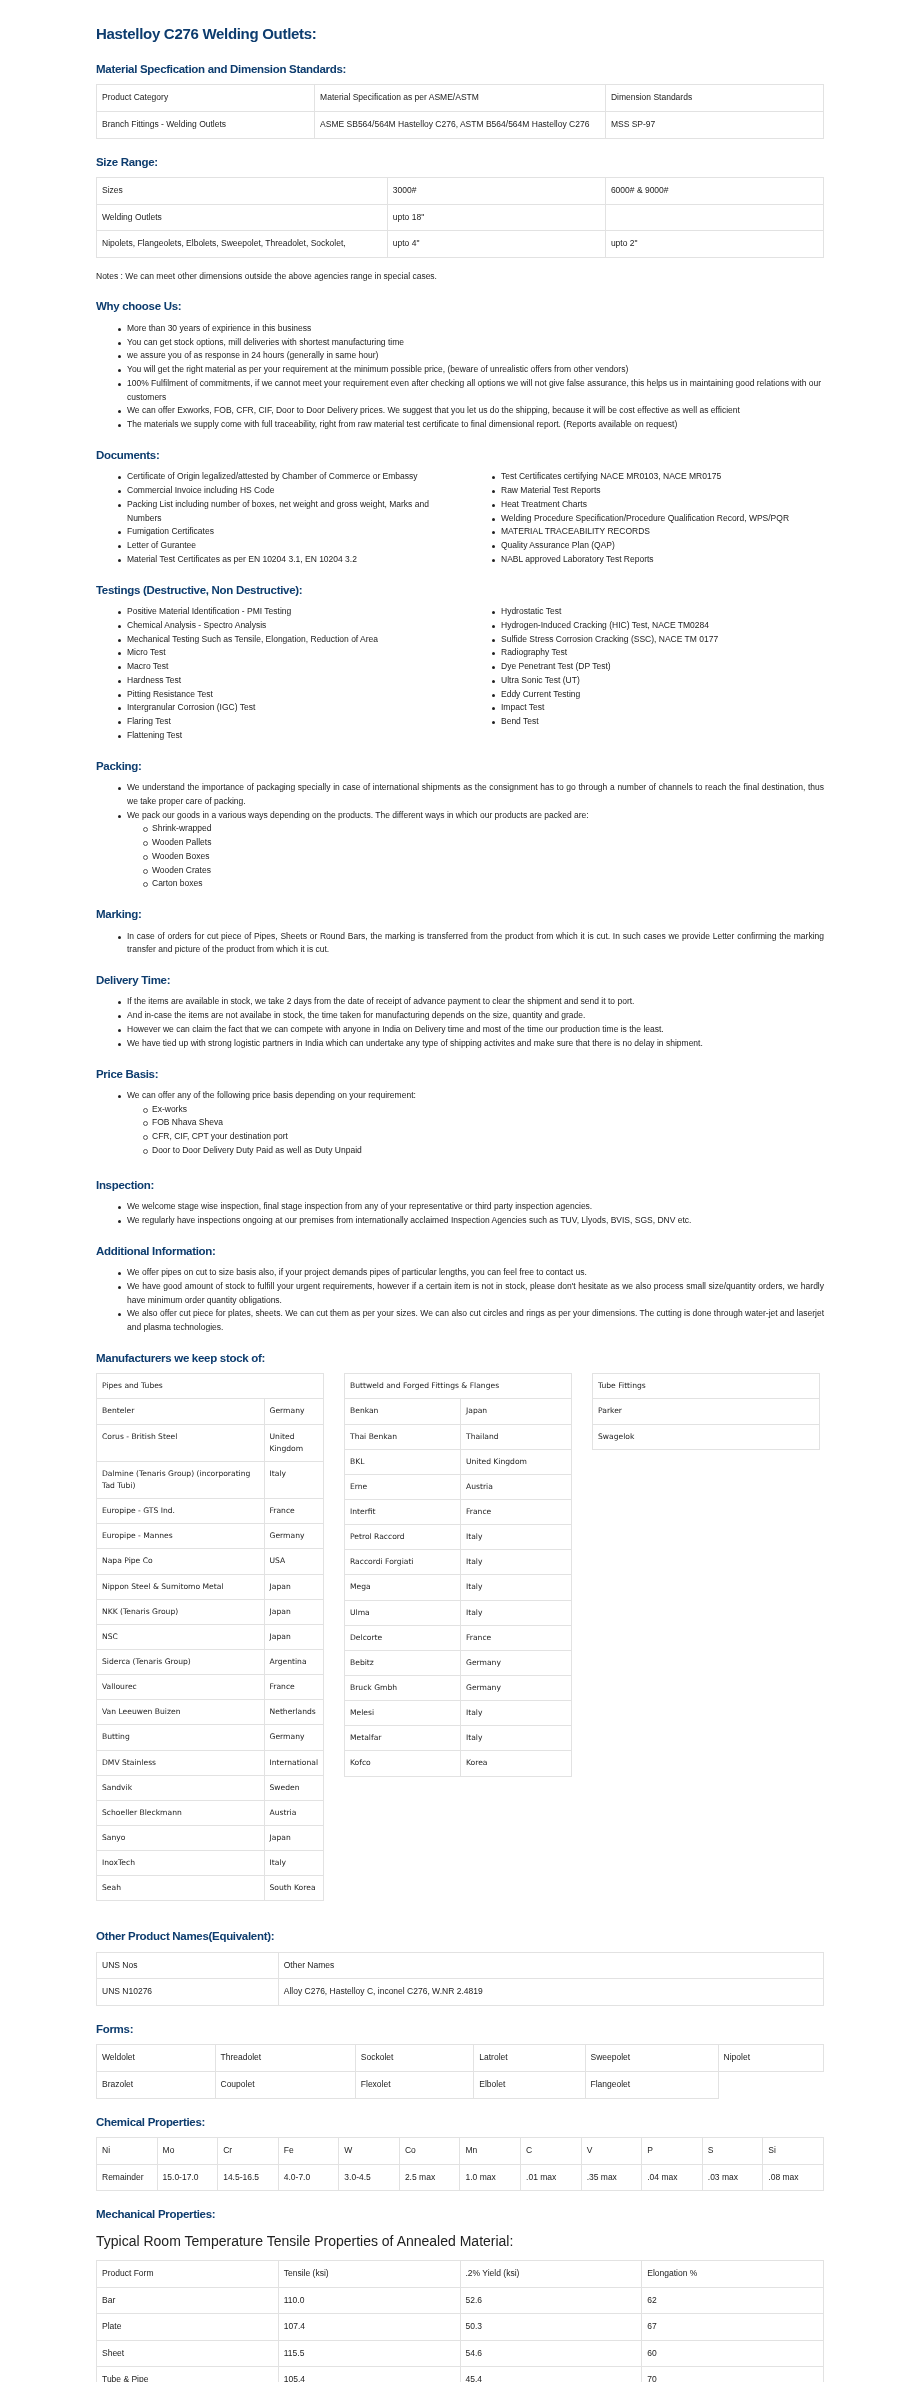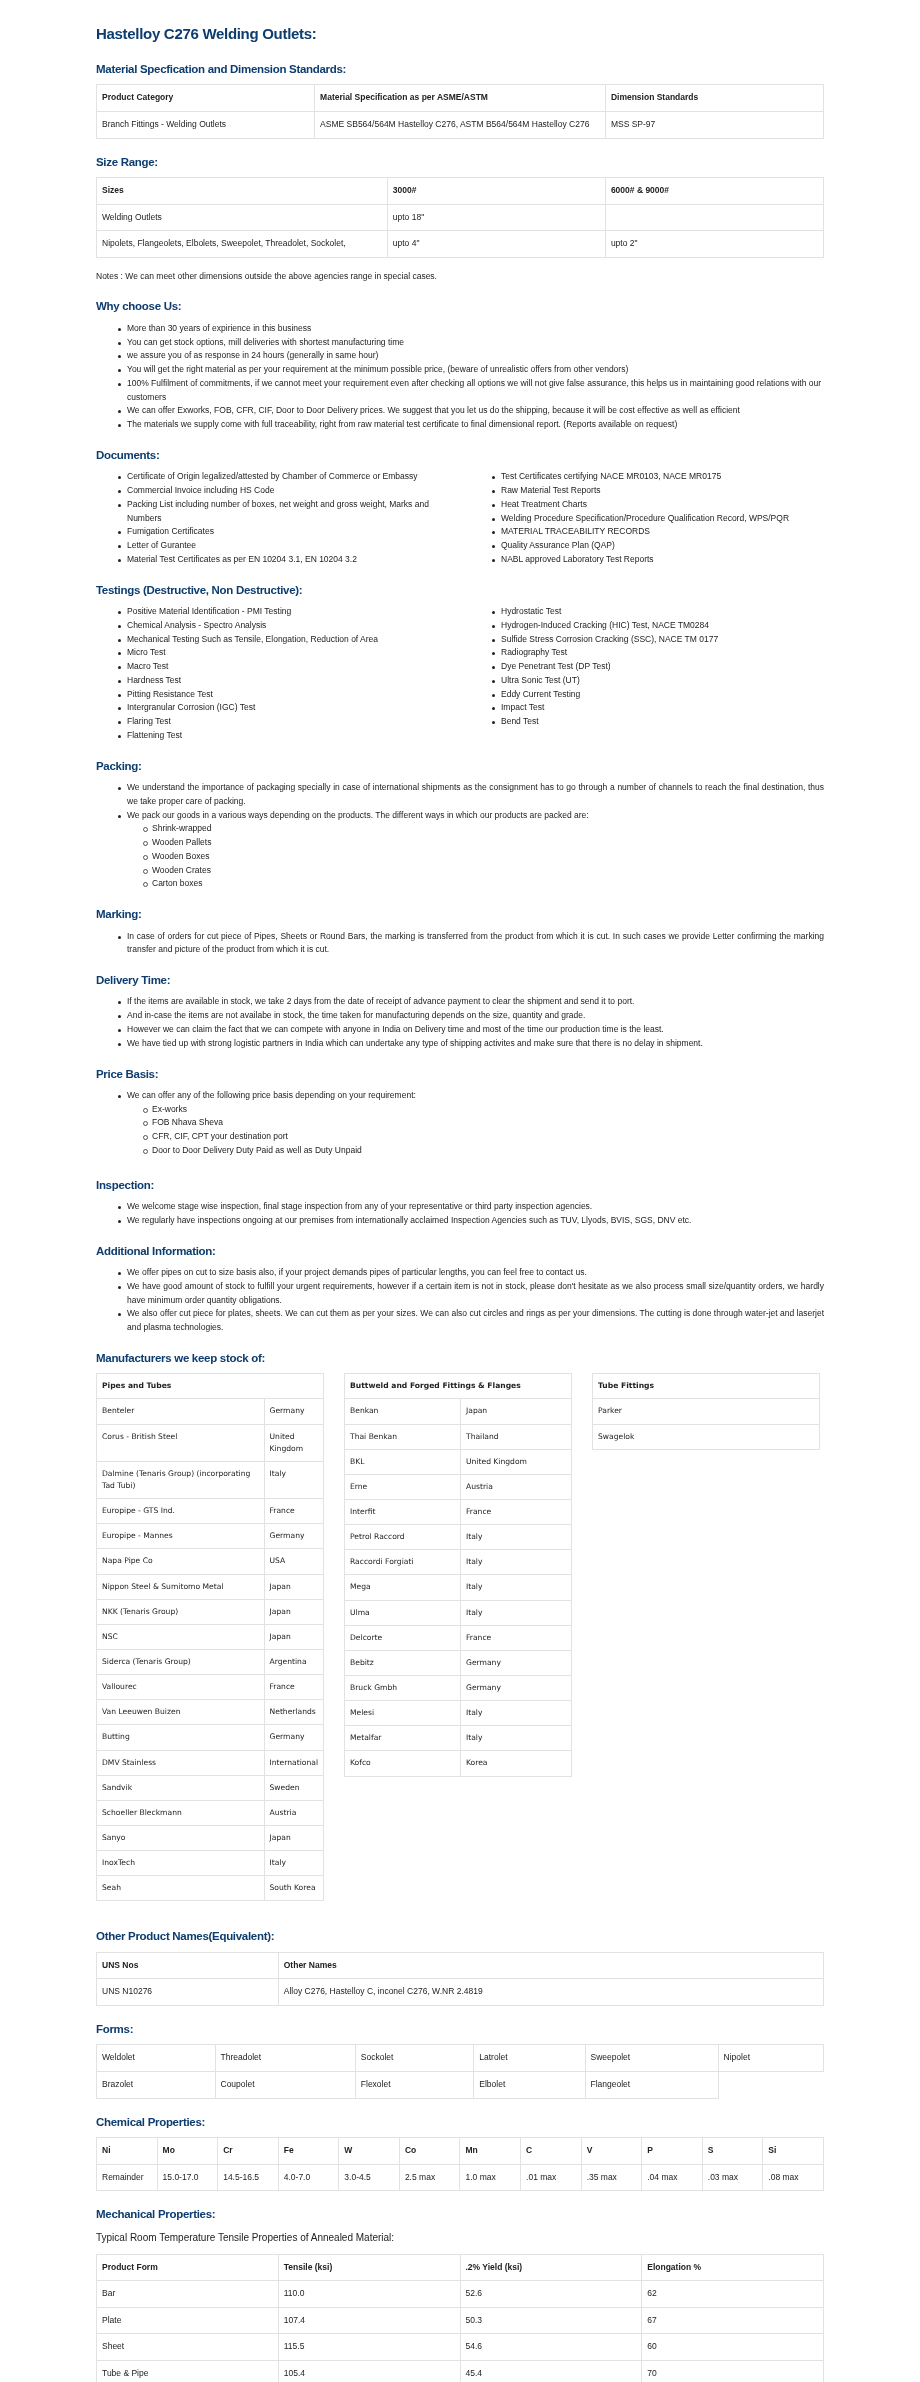--- a/index.html
+++ b/index.html
@@ -32,21 +32,21 @@
     width: 100%;
     font-size: 8.5px;
   }
   td, th {
     border: 1px solid #e2e2e2;
     padding: 6px 5px;
     text-align: left;
     vertical-align: top;
     font-weight: normal;
   }
-  th { font-weight: bold; }
+  th { font-weight: normal; }
   .center td, .center th { }
   .note { margin-top: 12px; font-size: 8.5px; }
   ul { list-style: none; padding-left: 22px; }
   ul li { position: relative; padding-left: 9px; line-height: 1.62; }
   ul li::before {
     content: "";
     position: absolute; left: 0; top: 6px;
     width: 3px; height: 3px; border-radius: 50%;
     background: #222;
   }
@@ -59,21 +59,21 @@
   .two-col ul { flex: 1; }
   .two-col ul.left { padding-right: 20px; }
   .justify li { text-align: justify; }
   .mfr-wrap { display: flex; gap: 20px; align-items: flex-start; }
   .mfr-wrap table { width: 228px; }
   .mfr-wrap table.pipes td:first-child { width: 170px; }
   .mfr-wrap table.pipes td:last-child { width: 58px; }
   .mfr-wrap table.fittings td:first-child { width: 116px; }
   .mfr-wrap td, .mfr-wrap th { padding: 6px 5px; height: 24px; font-family: "DejaVu Sans", sans-serif; font-size: 7.6px; }
   .forms td { height: 24px; }
-  .sub-caption { margin: 4px 0 8px 0; font-size: 10px; }
+  .sub-caption { margin: 4px 0 8px 0; font-size: 14px; }
 </style>
 </head>
 <body>
 
 <div class="page">
 
   <h1>Hastelloy C276 Welding Outlets:</h1>
 
   <h2>Material Specfication and Dimension Standards:</h2>
   <table>

